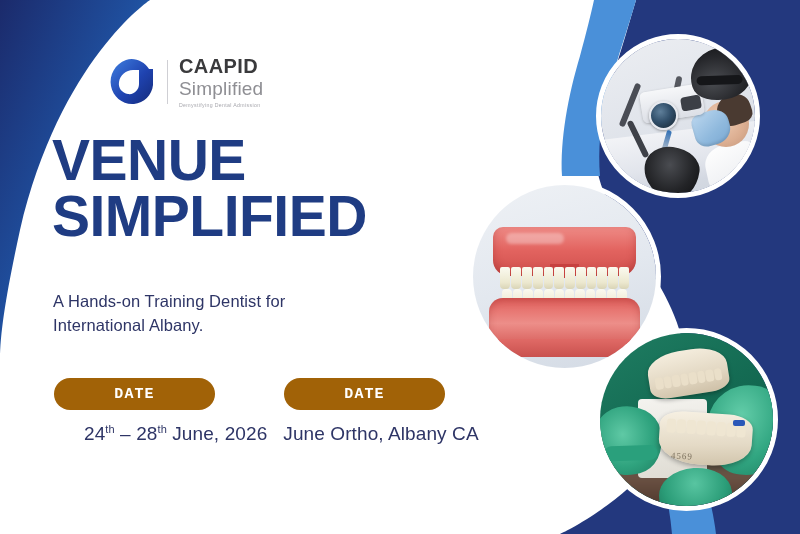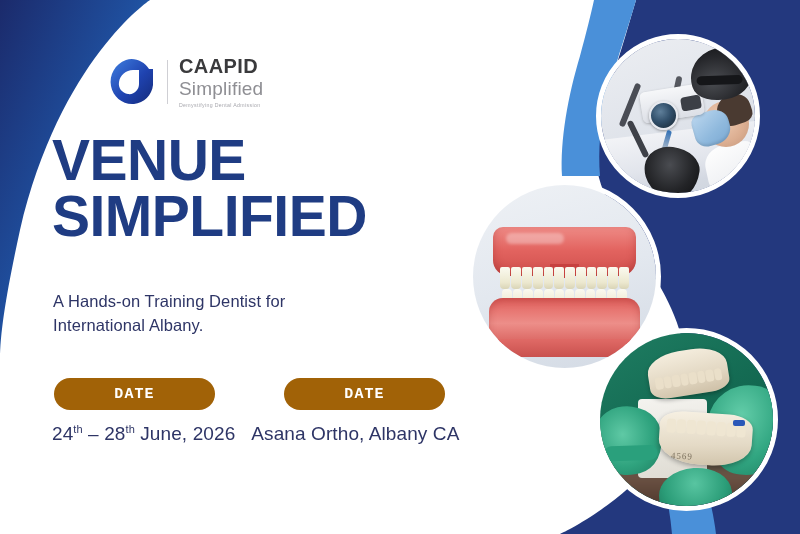--- a/index.html
+++ b/index.html
@@ -104,21 +104,21 @@
   
   .details {
     position:absolute;
     left:52px; top:423px;
     width:420px;
     font-size:19px;
     color:#2e3566;
     letter-spacing:0.1px;
     white-space:nowrap;
   }
-  .details .date-val { margin-right:16px; }
+  .details .date-val { margin-right:16px;margin-left:32px; }
   .details sup { font-size:11px; vertical-align:super; line-height:0; }
 
   
   .photo {
     position:absolute;
     border-radius:50%;
     overflow:hidden;
     border:5px solid #ffffff;
     z-index:5;
   }
@@ -402,17 +402,17 @@
       <span>A Hands-on Training Dentist for</span><br>
       <span>International Albany.</span>
     </p>
 
     <div class="pill pill-date">DATE</div>
     <div class="pill pill-venue">DATE</div>
 
     <div class="details">
       <span class="date-val"><span>24</span><sup>th</sup>
         <span>–</span>
-        <span>28</span><sup>th</sup><span> June, 2026</span></span><span>Asana Ortho, Albany CA</span>
+        <span>28</span><sup>th</sup><span> June, 2026</span></span><span>June Ortho, Albany CA</span>
     </div>
 
   </div>
 </div>
 
 </body></html>

